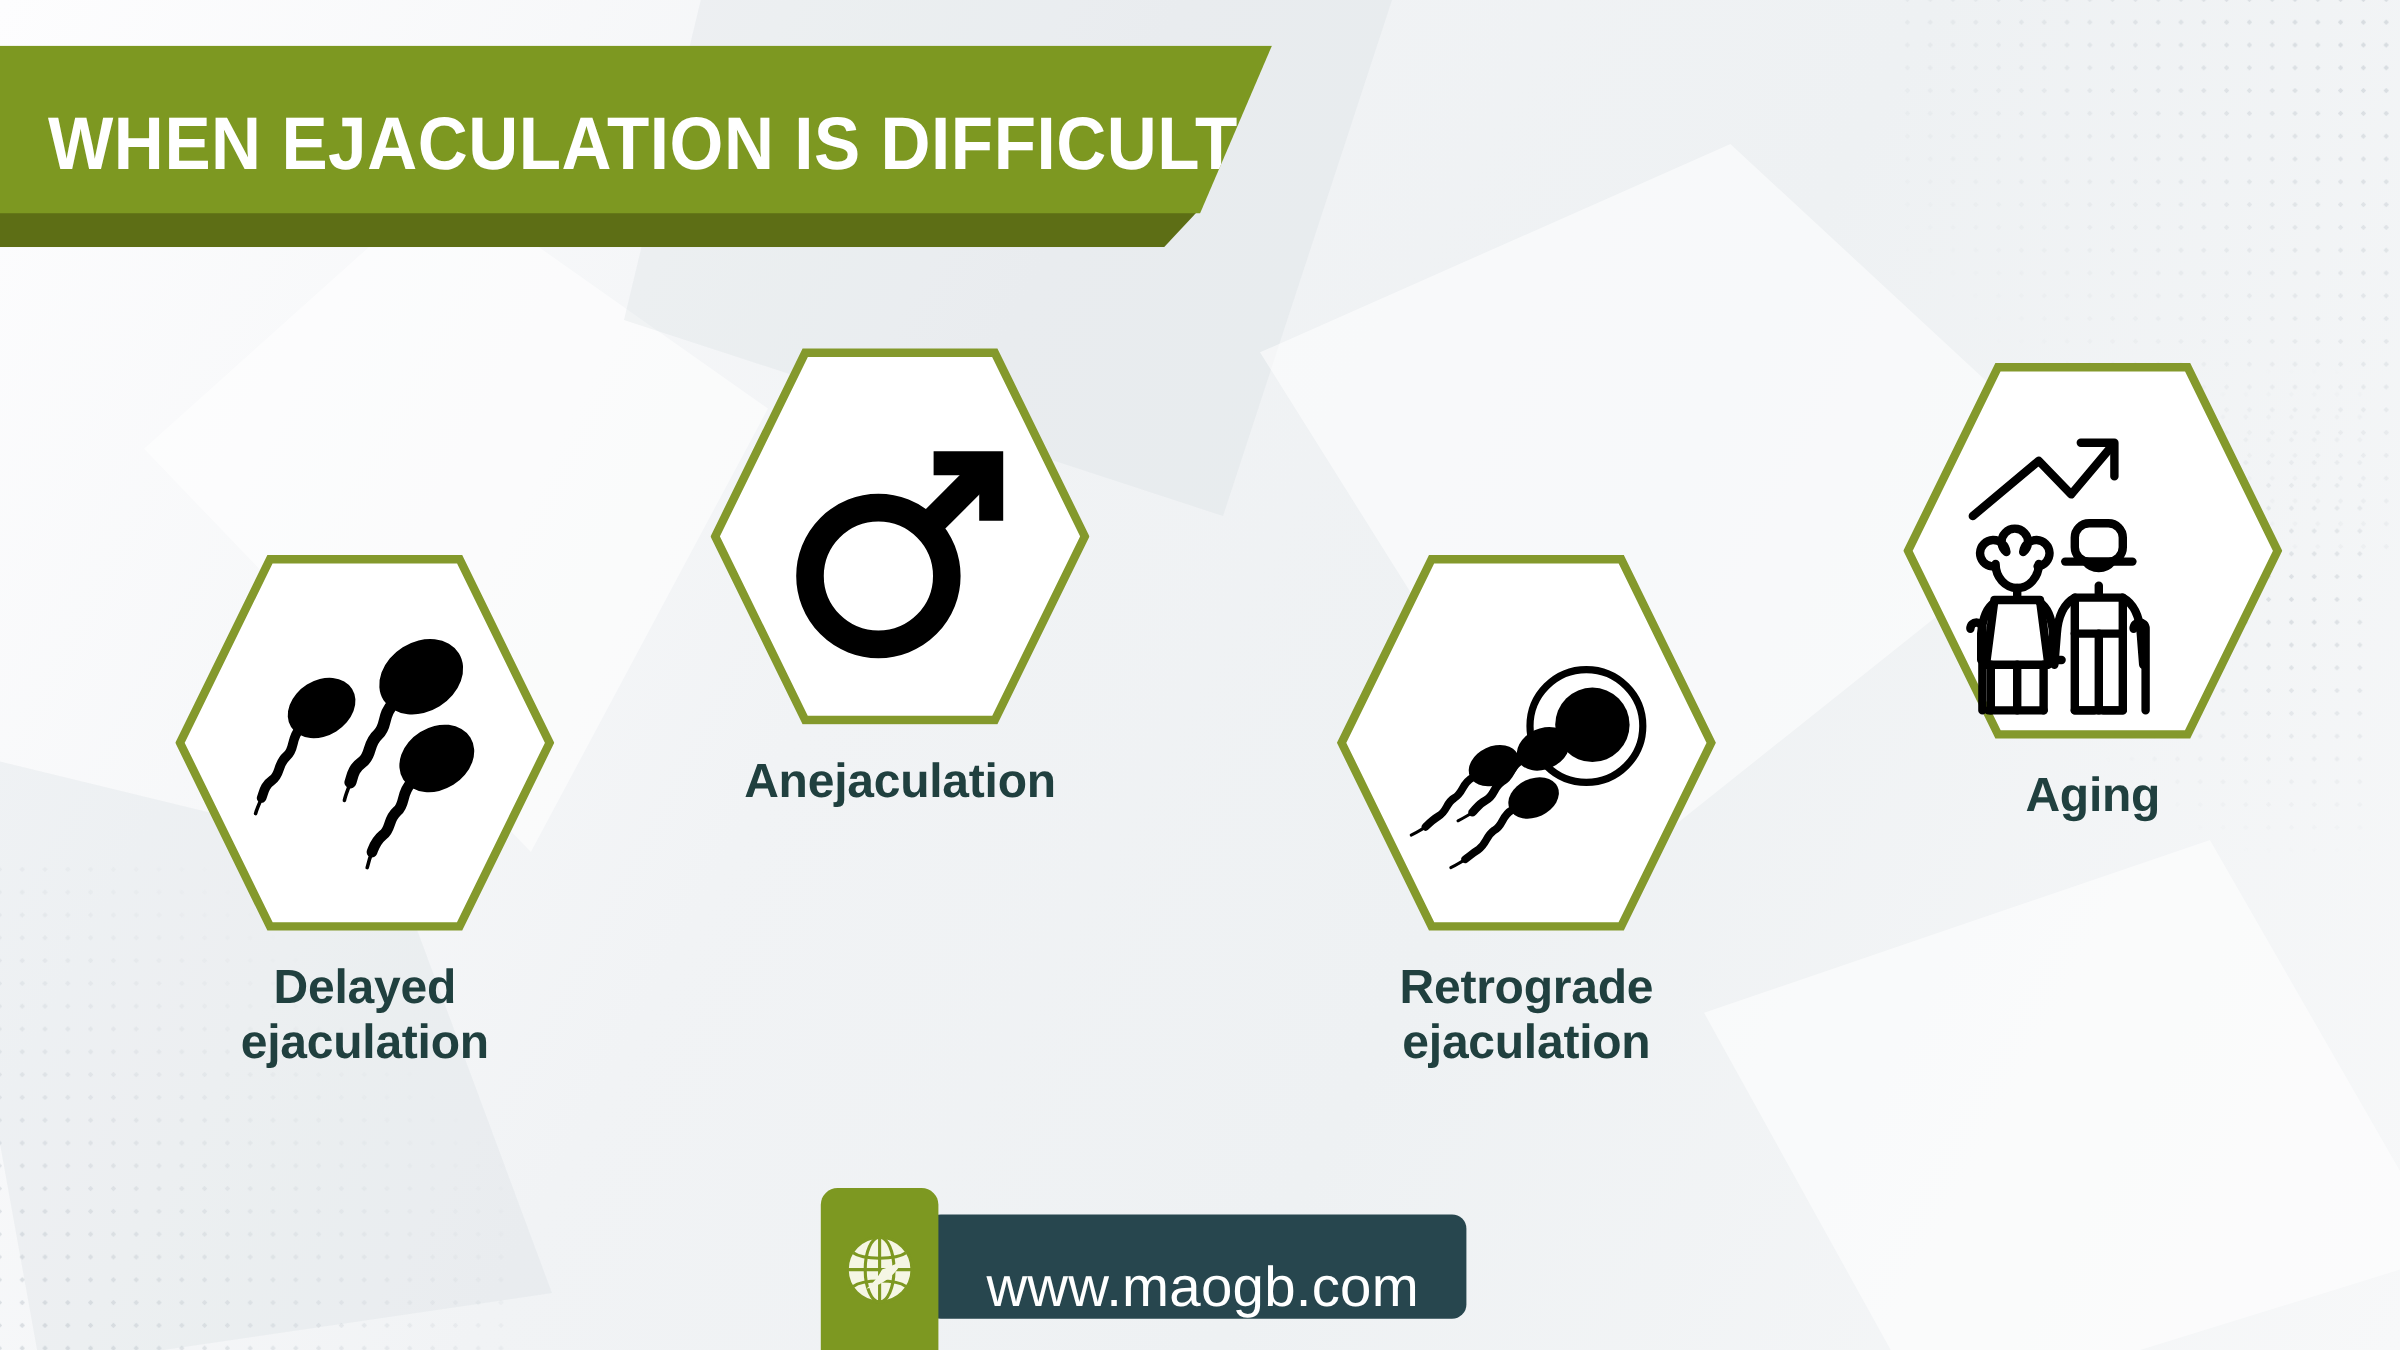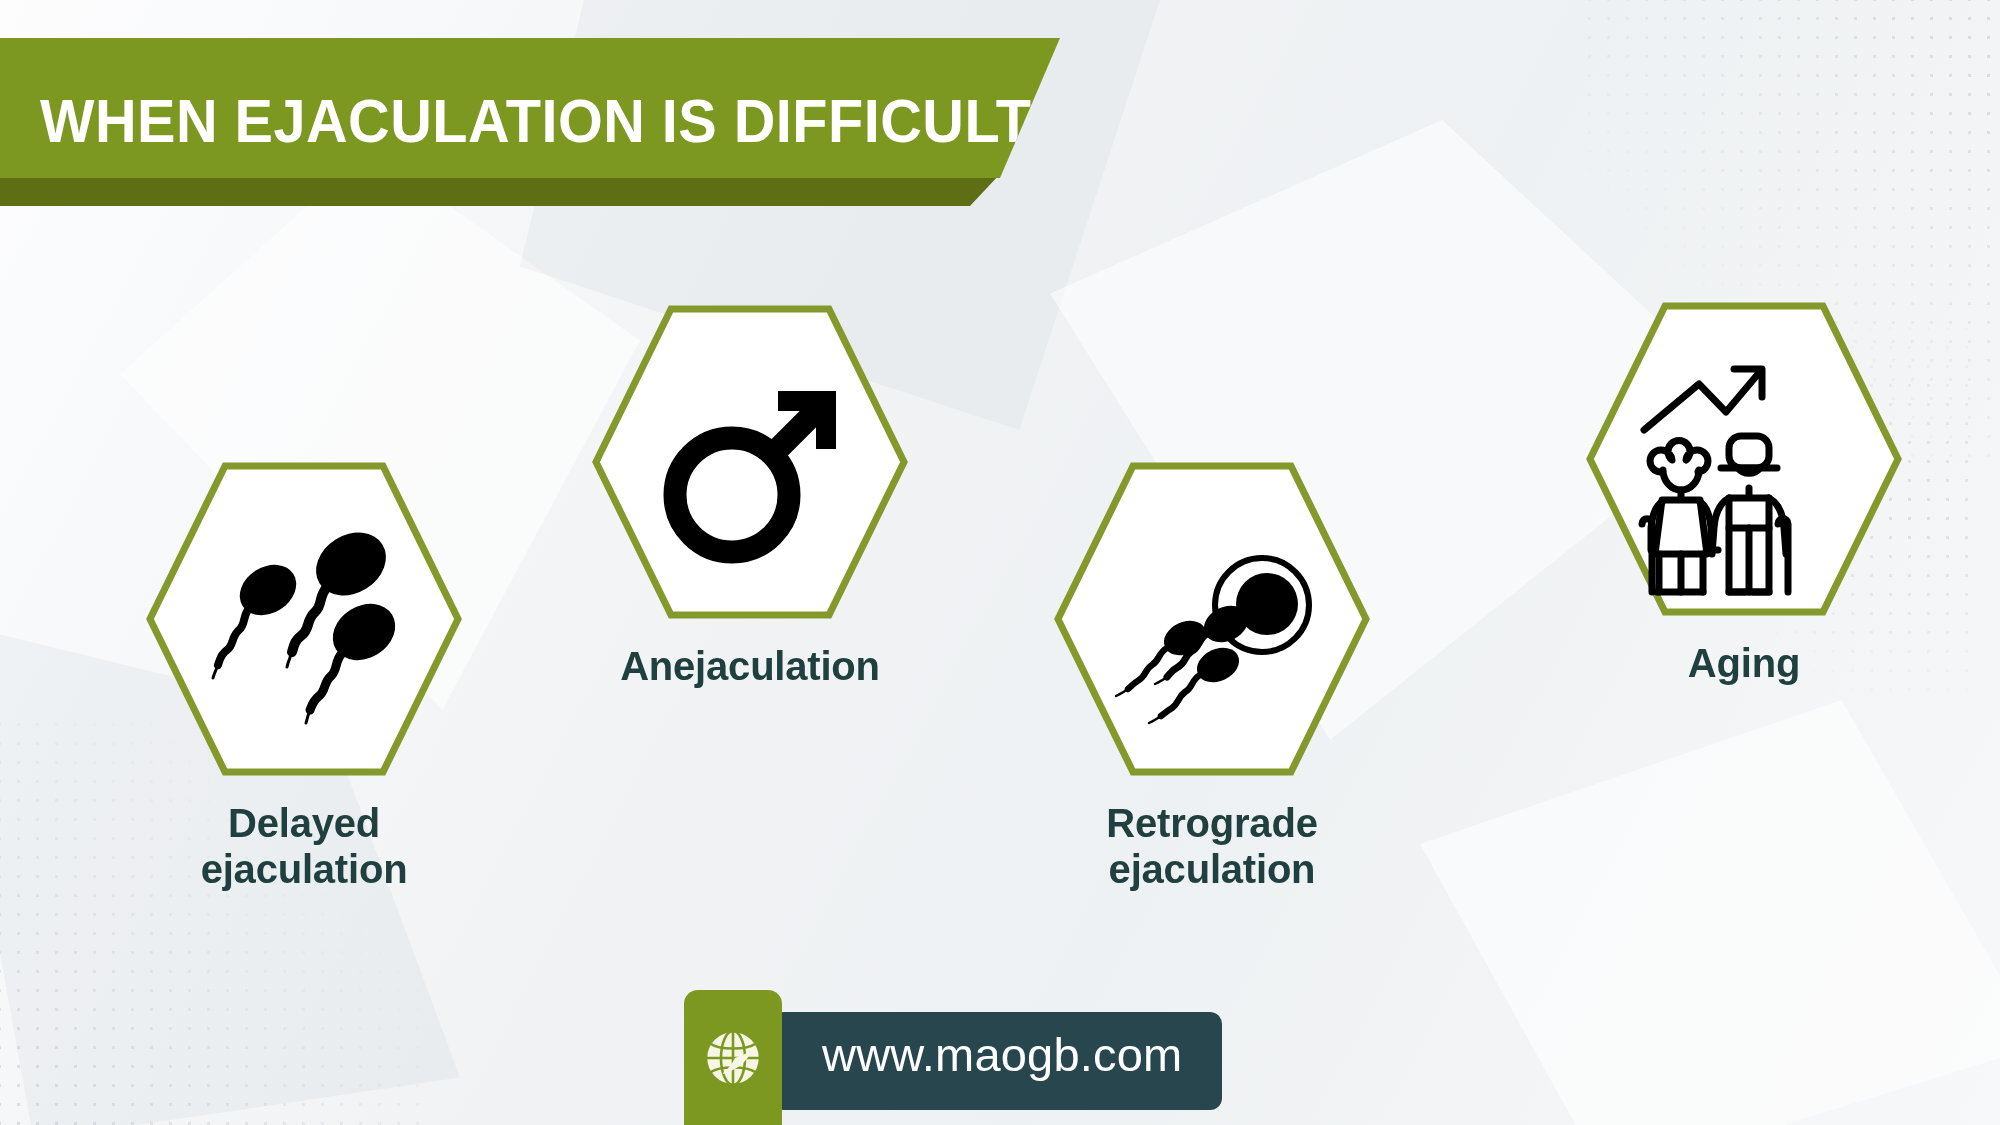--- a/index.html
+++ b/index.html
@@ -123,22 +123,22 @@
     position: relative;
     z-index: 2;
   }
   .footer-bar {
     margin-left: -10px;
     margin-top: 22px;
     height: 83px;
     background: #27464e;
     border-radius: 12px;
     display: flex;
-    align-items: flex-start;
-    padding: 15px 40px 0 50px;
+    align-items: flex-end;
+    padding: 4px 40px 0 50px;
     position: relative;
     z-index: 1;
   }
   .footer-url {
     color: #ffffff;
     font-size: 47px;
     font-weight: 400;
     letter-spacing: 0.2px;
     white-space: nowrap;
   }
@@ -180,35 +180,35 @@
           <ellipse cx="218" cy="170" rx="33" ry="26" transform="rotate(-32 218 170)"></ellipse>
           <path d="M197,190 C188,199 192,208 185,214 C177,221 180,229 173,234 C167,239 166,243 164,248" stroke="#000000" stroke-width="9" fill="none" stroke-linecap="round"></path>
           <path d="M164,248 C162,253 161,257 160,261" stroke="#000000" stroke-width="3" fill="none" stroke-linecap="round"></path>
         </g>
       </svg>
     </div>
     <div class="hex-label">Delayed
 ejaculation</div>
   </div>
 
-  <div class="hex-item" style="left:590px;top:305px;width:320px;">
+  <div class="hex-item" style="left:590px;top:290px;width:320px;">
     <div class="hex">
       <svg width="316" height="314" viewBox="0 0 316 314">
         <polygon points="79,4 237,4 312,157 237,310 79,310 4,157" fill="#ffffff" stroke="#84992c" stroke-width="7"></polygon>
         <g fill="none" stroke="#000000" stroke-width="23">
           <circle cx="140" cy="190" r="57"></circle>
           <line x1="180" y1="150" x2="232" y2="98" stroke-linecap="butt"></line>
         </g>
         <path d="M186,86 L244,86 L244,144 L224,144 L224,120 L210,106 L186,106 Z" fill="#000000"></path>
       </svg>
     </div>
     <div class="hex-label">Anejaculation</div>
   </div>
 
-  <div class="hex-item" style="left:1052px;top:462px;width:320px;">
+  <div class="hex-item" style="left:1112px;top:462px;width:320px;">
     <div class="hex">
       <svg width="316" height="314" viewBox="0 0 316 314">
         <polygon points="79,4 237,4 312,157 237,310 79,310 4,157" fill="#ffffff" stroke="#84992c" stroke-width="7"></polygon>
         <g>
 
           <circle cx="208" cy="143" r="47" fill="#ffffff" stroke="#000000" stroke-width="6"></circle>
           <circle cx="213" cy="142" r="31" fill="#000000"></circle>
 
           <ellipse cx="172" cy="162" rx="23" ry="17" transform="rotate(-25 172 162)" fill="#000000"></ellipse>
           <path d="M153,172 C144,177 146,185 138,189 C130,194 132,201 124,205 C118,208 116,212 113,215" stroke="#000000" stroke-width="7" fill="none" stroke-linecap="round"></path>

